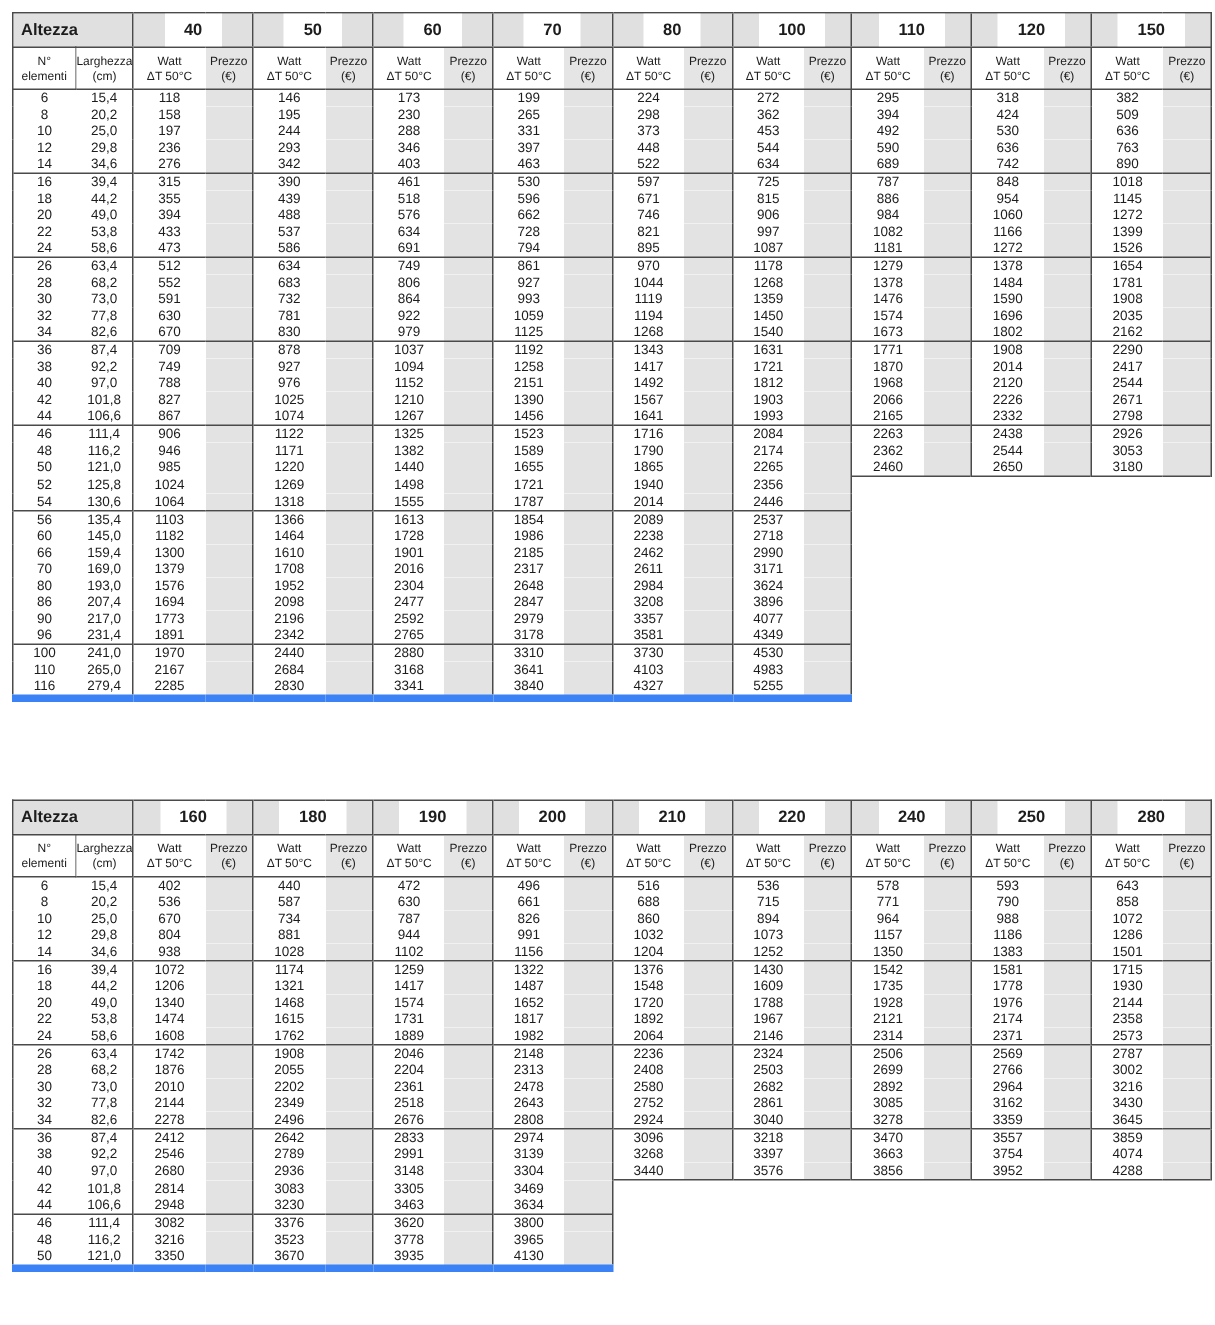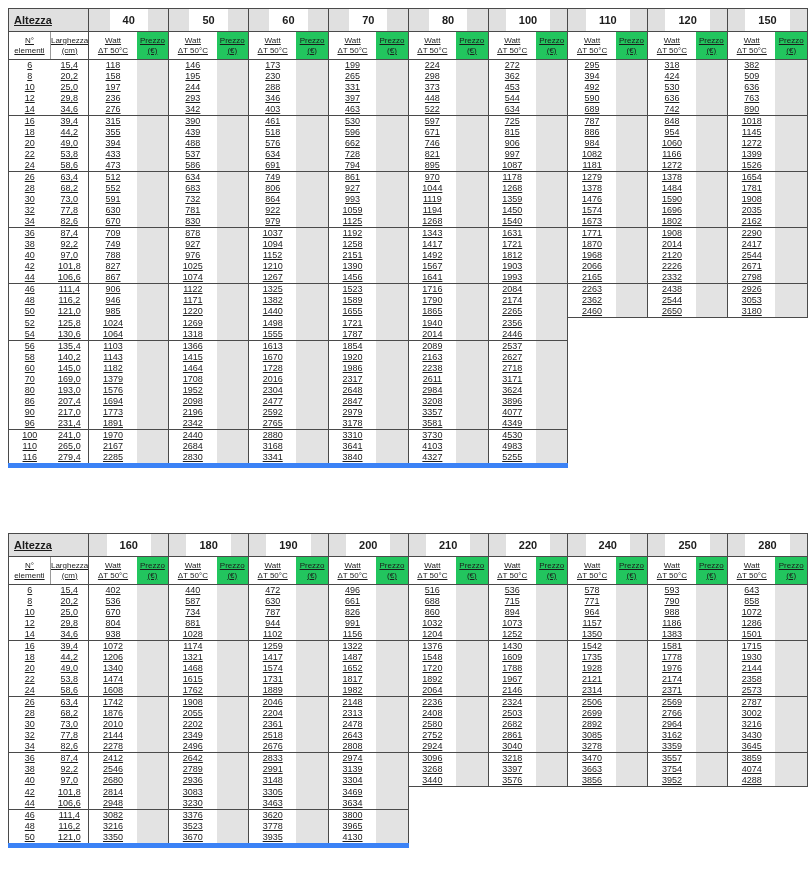--- a/index.html
+++ b/index.html
@@ -1,31 +1,31 @@
 <!DOCTYPE html>
 <html><head>
 <meta charset="utf-8">
 <style>
   html,body{margin:0;padding:0;background:#ffffff;}
   body{width:810px;height:883px;font-family:"Liberation Sans",sans-serif;color:#1c1c1c;overflow:hidden;}
-  .page{padding:8px 2px 0 8px;text-decoration:underline;}
+  .page{padding:8px 2px 0 8px;}
   table.spec{border-collapse:collapse;table-layout:fixed;}
   .spec td,.spec th{padding:0;overflow:hidden;white-space:normal;}
   
   .spec tr.hr1 th{border-top:1px solid #4a4a4a;border-bottom:1px solid #4a4a4a;height:22px;vertical-align:middle;}
   .spec th.alt{background:#e0e0e0;border-left:1px solid #4a4a4a;text-align:left;font-weight:bold;font-size:11px;padding-left:5px;}
   .spec th.hgroup{background:#e0e0e0;text-align:center;border-left:1px solid #4a4a4a;}
   .spec th.hgroup:last-child{border-right:1px solid #4a4a4a;}
   .spec span.hnum{display:inline-block;background:#ffffff;font-weight:bold;font-size:11px;line-height:22px;padding:0 13px;}
   
   .spec tr.hr2 th{border-bottom:1px solid #4a4a4a;height:27px;font-weight:normal;font-size:8px;line-height:9.5px;text-align:center;vertical-align:middle;}
   .spec th.elh{border-left:1px solid #4a4a4a;border-right:1px solid #9a9a9a;background:#fff;}
   .spec th.wh{background:#fff;}
   .spec th.watth{border-left:1px solid #4a4a4a;background:#fff;}
-  .spec th.przh{background:#22c55e;border-right:1px solid #4a4a4a;}
+  .spec th.przh{background:#e5e5e5;border-right:1px solid #4a4a4a;}
   .spec .hline{display:block;}
   
   .spec tbody td{height:11px;font-size:9px;line-height:11px;text-align:center;}
   .spec td.el{border-left:1px solid #4a4a4a;background:#fff;}
   .spec td.w{background:#fff;}
   .spec td.watt{border-left:1px solid #4a4a4a;background:#fff;}
   .spec td.prezzo{background:#e3e3e3;border-right:1px solid #4a4a4a;}
   .spec tr.g td:not(.void){border-top:1px solid #4a4a4a;}
   .spec tbody tr:last-child td:not(.void){border-bottom:5px solid #3b82f6;}
   .spec td.void{background:#ffffff;border:0;}
@@ -722,55 +722,55 @@
           <td class="watt">2537</td>
           <td class="prezzo"></td>
           <td class="void"></td>
           <td class="void"></td>
           <td class="void"></td>
           <td class="void"></td>
           <td class="void"></td>
           <td class="void"></td>
         </tr>
         <tr>
-          <td class="el">58</td>
-          <td class="w">140,2</td>
-          <td class="watt">1143</td>
-          <td class="prezzo"></td>
-          <td class="watt">1415</td>
-          <td class="prezzo"></td>
-          <td class="watt">1670</td>
-          <td class="prezzo"></td>
-          <td class="watt">1920</td>
-          <td class="prezzo"></td>
-          <td class="watt">2163</td>
-          <td class="prezzo"></td>
-          <td class="watt">2627</td>
-          <td class="prezzo"></td>
-          <td class="void"></td>
-          <td class="void"></td>
-          <td class="void"></td>
-          <td class="void"></td>
-          <td class="void"></td>
-          <td class="void"></td>
-        </tr>
-        <tr>
           <td class="el">60</td>
           <td class="w">145,0</td>
           <td class="watt">1182</td>
           <td class="prezzo"></td>
           <td class="watt">1464</td>
           <td class="prezzo"></td>
           <td class="watt">1728</td>
           <td class="prezzo"></td>
           <td class="watt">1986</td>
           <td class="prezzo"></td>
           <td class="watt">2238</td>
           <td class="prezzo"></td>
           <td class="watt">2718</td>
+          <td class="prezzo"></td>
+          <td class="void"></td>
+          <td class="void"></td>
+          <td class="void"></td>
+          <td class="void"></td>
+          <td class="void"></td>
+          <td class="void"></td>
+        </tr>
+        <tr>
+          <td class="el">66</td>
+          <td class="w">159,4</td>
+          <td class="watt">1300</td>
+          <td class="prezzo"></td>
+          <td class="watt">1610</td>
+          <td class="prezzo"></td>
+          <td class="watt">1901</td>
+          <td class="prezzo"></td>
+          <td class="watt">2185</td>
+          <td class="prezzo"></td>
+          <td class="watt">2462</td>
+          <td class="prezzo"></td>
+          <td class="watt">2990</td>
           <td class="prezzo"></td>
           <td class="void"></td>
           <td class="void"></td>
           <td class="void"></td>
           <td class="void"></td>
           <td class="void"></td>
           <td class="void"></td>
         </tr>
         <tr>
           <td class="el">70</td>

